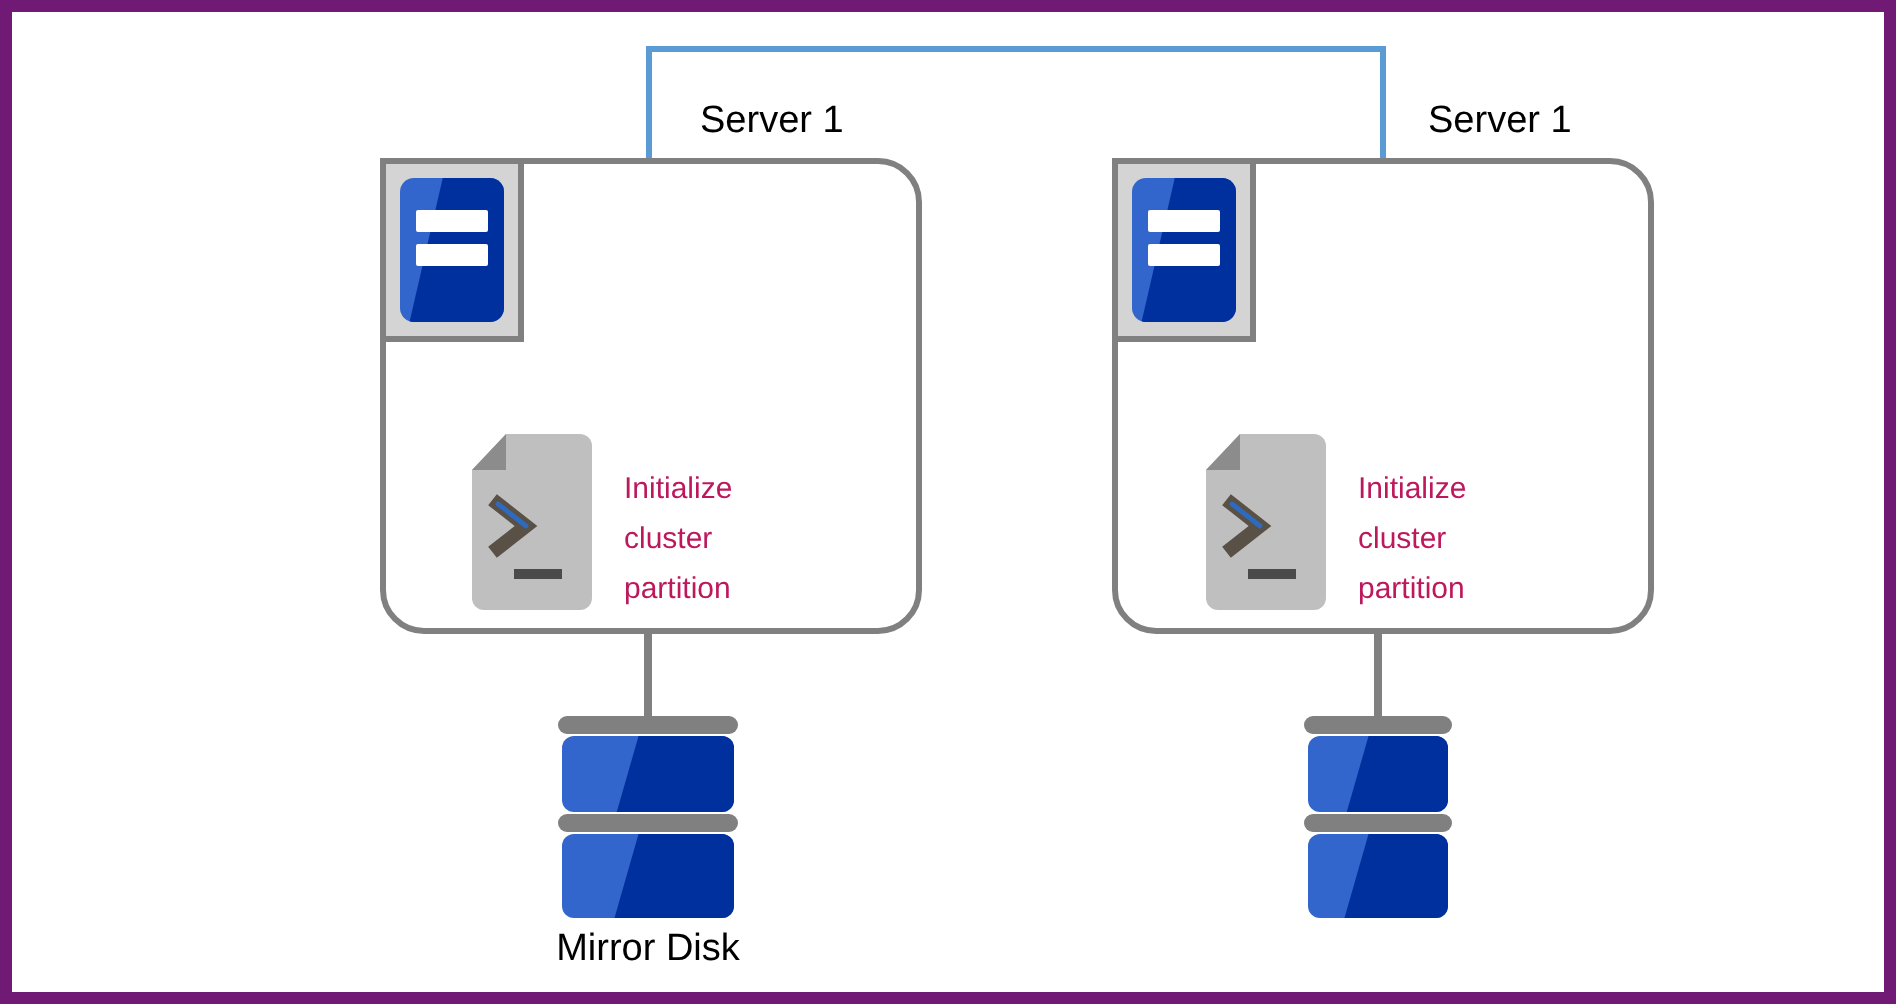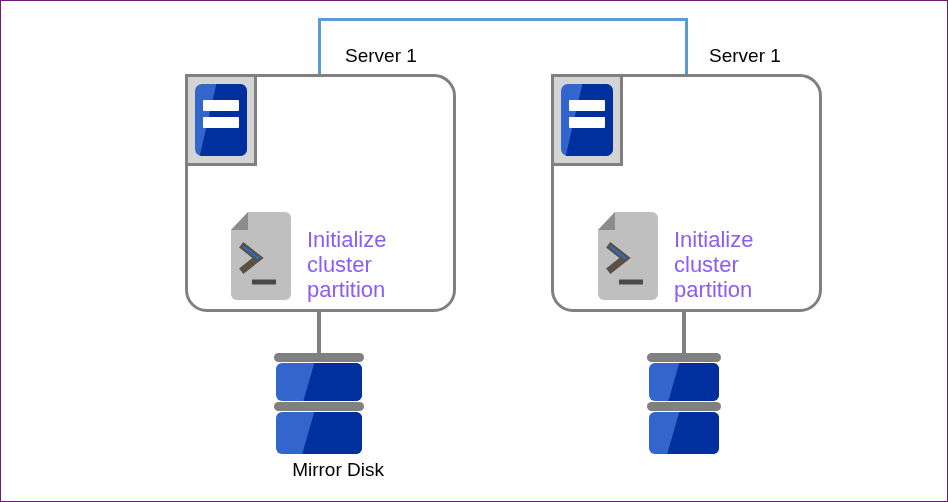--- a/index.html
+++ b/index.html
@@ -9,21 +9,21 @@
     background: #ffffff;
   }
   body {
     font-family: "Liberation Sans", sans-serif;
   }
   #canvas {
     position: relative;
     width: 948px;
     height: 502px;
     background: #ffffff;
-    border: 1px solid #701a75;
+    border: 6px solid #701a75;
     box-sizing: border-box;
     overflow: hidden;
   }
 
   
   .link-h {
     position: absolute;
     background: #5b9bd5;
   }
   .link-v {
@@ -89,23 +89,23 @@
 
   
   .doc-icon {
     position: absolute;
   }
   .doc-icon svg { display: block; }
 
   
   .doc-caption {
     position: absolute;
-    font-size: 22px;
+    font-size: 15px;
     line-height: 25px;
-    color: #8b5cf6;
+    color: #be185d;
     white-space: pre-line;
   }
 
   
   .cable {
     position: absolute;
     background: #808080;
   }
 
   
@@ -186,21 +186,21 @@
     <div class="plate" style="top:0px;"></div>
     <div class="slab" style="top:10px; height:38px;">
       <div class="shade"></div>
     </div>
     <div class="plate" style="top:49px;"></div>
     <div class="slab" style="top:59px; height:42px;">
       <div class="shade"></div>
     </div>
   </div>
 
-  <div class="disk-label" style="left:253px; top:458px; width:130px;text-align:right;">Mirror Disk</div>
+  <div class="disk-label" style="left:253px; top:458px; width:130px;">Mirror Disk</div>
 
   <div class="server-title" style="left:708px; top:44px;">Server 1</div>
 
   <div class="server-box" style="left:550px; top:73px; width:271px; height:238px;"></div>
 
   <div class="server-badge" style="left:550px; top:73px; width:72px; height:92px;">
     <div class="chip">
       <div class="shade"></div>
       <div class="bar bar1"></div>
       <div class="bar bar2"></div>

